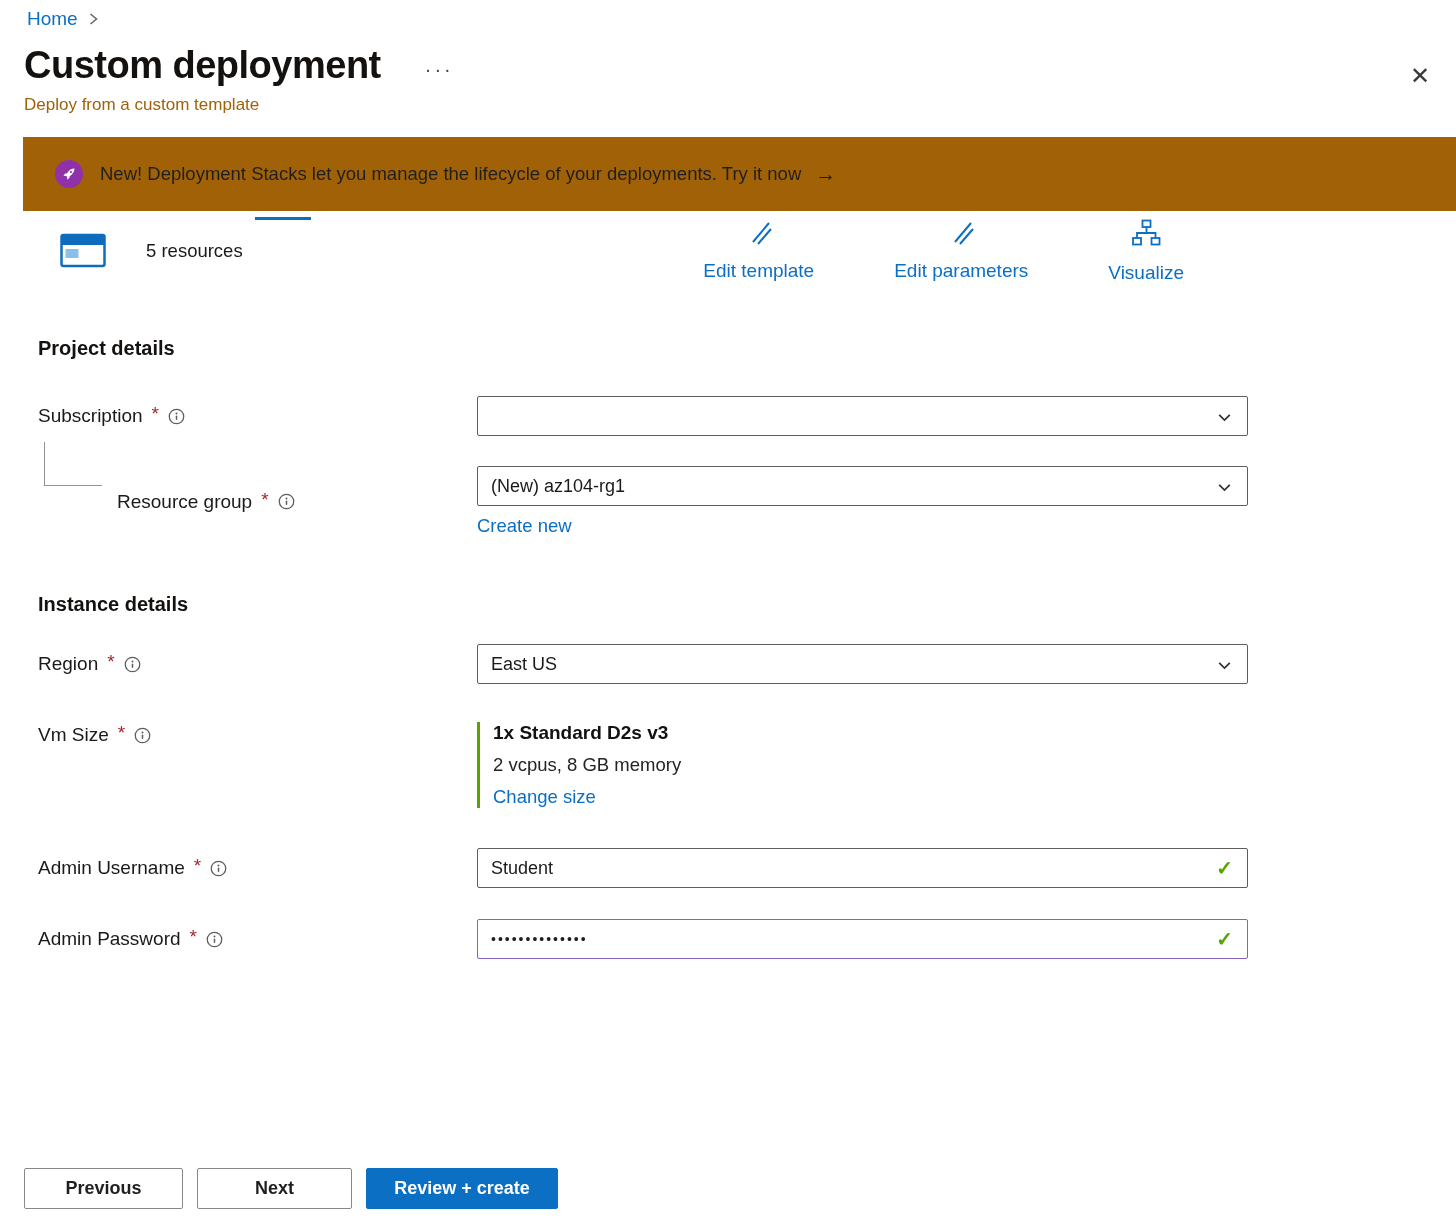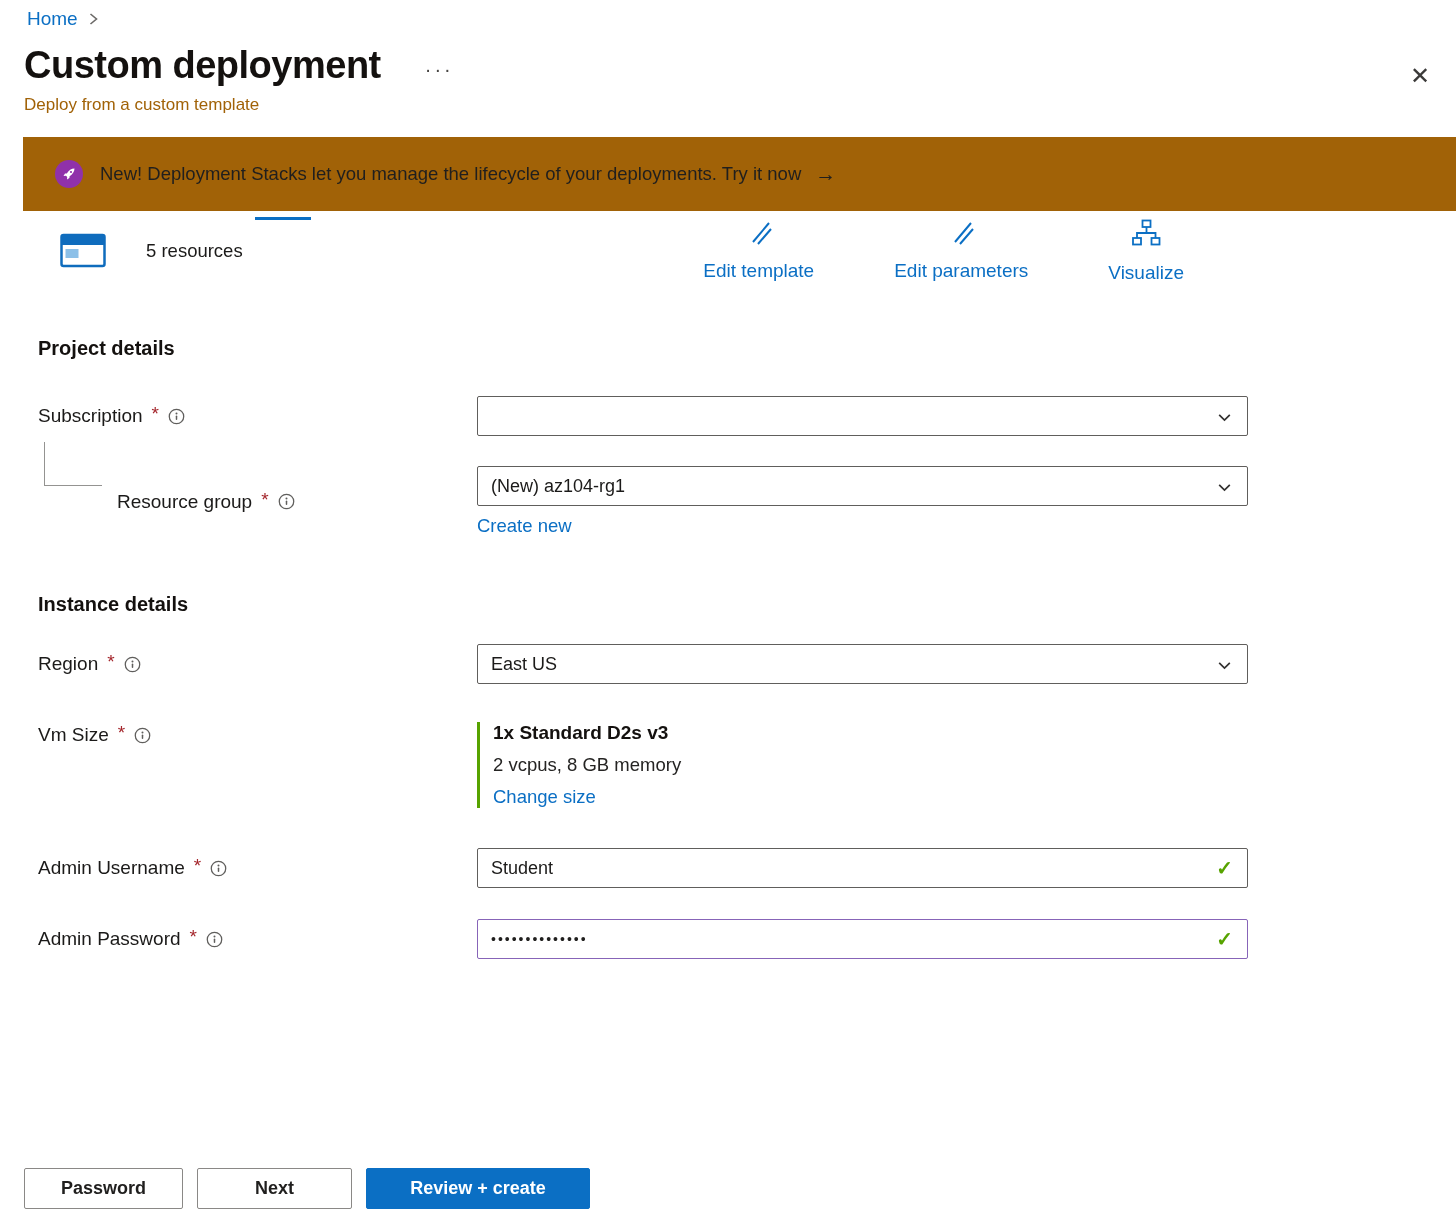--- a/index.html
+++ b/index.html
@@ -91,21 +91,21 @@
 
   
   .footer { position:absolute; left:24px; top:1168px; display:flex; gap:14px; }
   .btn {
     height:41px; border-radius:2px; font-family:"Liberation Sans", sans-serif;
     font-size:18px; font-weight:600; cursor:pointer;
   }
   .btn.secondary { background:#fff; border:1px solid #8a8886; color:#201f1e; }
   .btn-previous { width:159px; }
   .btn-next { width:155px; }
-  .btn-primary { width:224px; background:#0b6fc4; border:1px solid #0b6fc4; color:#fff; }
+  .btn-primary { width:192px; background:#0b6fc4; border:1px solid #0b6fc4; color:#fff; }
 </style>
 </head>
 <body>
 
 <div class="page">
 
   <div class="breadcrumb">
     <a>Home</a>
     <span class="crumb-chevron">
       <svg width="11" height="14" viewBox="0 0 11 14">
@@ -315,18 +315,18 @@
         <div class="input-wrap">
           <input type="text" class="password" value="••••••••••••••" style="">
           <span class="check-mark">✓</span>
         </div>
       </div>
     </div>
 
   </div>
 
   <div class="footer">
-    <button class="btn secondary btn-previous">Password</button>
+    <button class="btn secondary btn-previous">Previous</button>
     <button class="btn secondary btn-next">Next</button>
     <button class="btn btn-primary">Review + create</button>
   </div>
 
 </div>
 
 </body></html>

